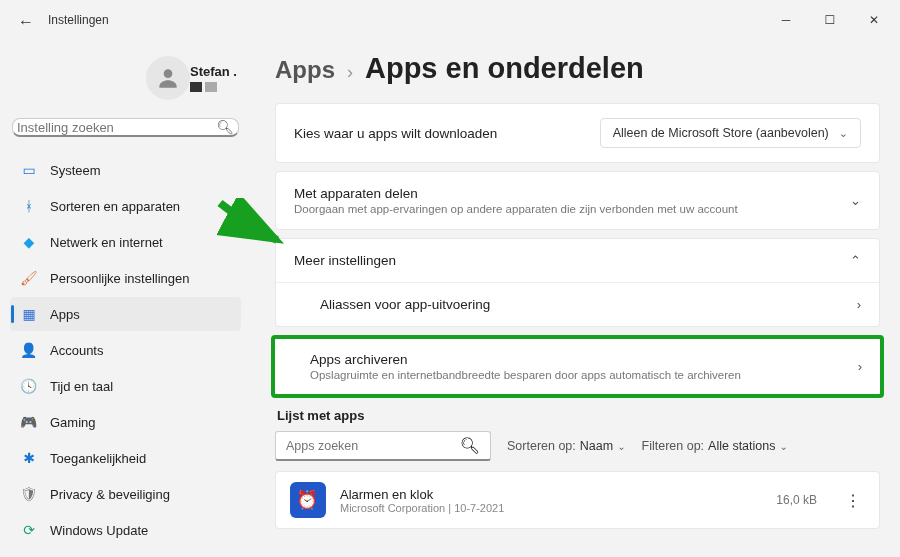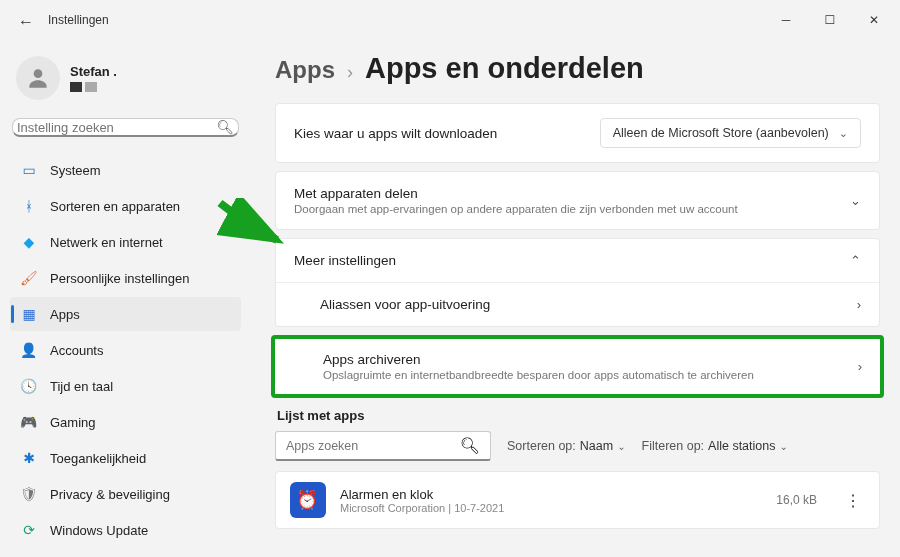--- a/index.html
+++ b/index.html
@@ -7,21 +7,21 @@
 
   .titlebar { height: 40px; display: flex; align-items: center; padding: 0 4px 0 8px; background: #f3f3f3; }
   .titlebar .back { width: 36px; text-align: center; font-size: 16px; color: #333; cursor: pointer; }
   .titlebar .title { font-size: 12px; color: #333; margin-left: 4px; }
   .winctrls { margin-left: auto; display: flex; }
   .winctrls div { width: 44px; height: 32px; display: flex; align-items: center; justify-content: center; font-size: 12px; color: #333; cursor: pointer; }
 
   .content { display: flex; height: calc(100% - 40px); }
 
   .sidebar { width: 255px; padding: 8px 12px 8px 8px; display: flex; flex-direction: column; }
-  .profile { display: flex; align-items: center; gap: 10px; padding: 8px 6px 14px 8px; }
+  .profile { display: flex; align-items: center; padding: 8px 6px 14px 8px; justify-content: flex-end; }
   .avatar { width: 44px; height: 44px; border-radius: 50%; background: #e6e6e6; display: flex; align-items: center; justify-content: center; }
   .avatar svg { width: 26px; height: 26px; fill: #888; }
   .profile .name { font-size: 13px; font-weight: 600; color: #222; }
   .profile .bars { margin-top: 3px; display: flex; gap: 3px; }
   .profile .bars span { width: 12px; height: 10px; background: #333; display:inline-block;}
   .profile .bars span.g { background:#aaa; }
 
   .search { border: 1px solid #ccc; border-bottom: 2px solid #888; border-radius: 8px; background: #fff; display: flex; align-items: center; height: 34px; margin: 4px 4px 14px 4px; padding: 0 4px; }
   .search input { border: none; outline: none; flex: 1; font-size: 13px; background: transparent; }
   .search .sicon { font-size: 14px; color: #555; }
@@ -45,21 +45,21 @@
   .row .sub { font-size: 11.5px; color: #777; margin-top: 2px; }
   .row .chev { font-size: 13px; color: #555; }
 
   .selector { border: 1px solid #dedede; border-radius: 4px; padding: 7px 12px; font-size: 12.5px; color: #333; display: flex; align-items: center; gap: 10px; cursor: pointer; }
   .selector .chev { font-size: 11px; color: #666; }
 
   .expand { border-top: 1px solid #eee; }
   .expand .row { padding-left: 44px; }
 
   .highlight { border: 4px solid #17a020; border-radius: 4px; margin: 6px -4px 10px -4px; }
-  .highlight .row { padding: 13px 18px 13px 48px; }
+  .highlight .row { padding: 13px 18px 13px 35px; }
 
   .section-label { font-size: 13px; font-weight: 600; margin: 10px 0 8px 2px; color: #222; }
 
   .appsearch-row { display: flex; align-items: center; gap: 16px; flex-wrap: wrap; margin-bottom: 10px; }
   .appsearch { border: 1px solid #ccc; border-bottom:2px solid #888; border-radius:3px; background:#fff; display:flex; align-items:center; height:30px; padding:0 10px; width: 216px; }
   .appsearch input { border:none; outline:none; flex:1; font-size:12.5px; background:transparent;}
   .filter { font-size: 12.5px; color: #333; display: inline-flex; align-items: center; gap: 4px; cursor:pointer;}
   .filter .lbl { color:#555; }
   .filter .chev { font-size:10px; color:#666;}
 

